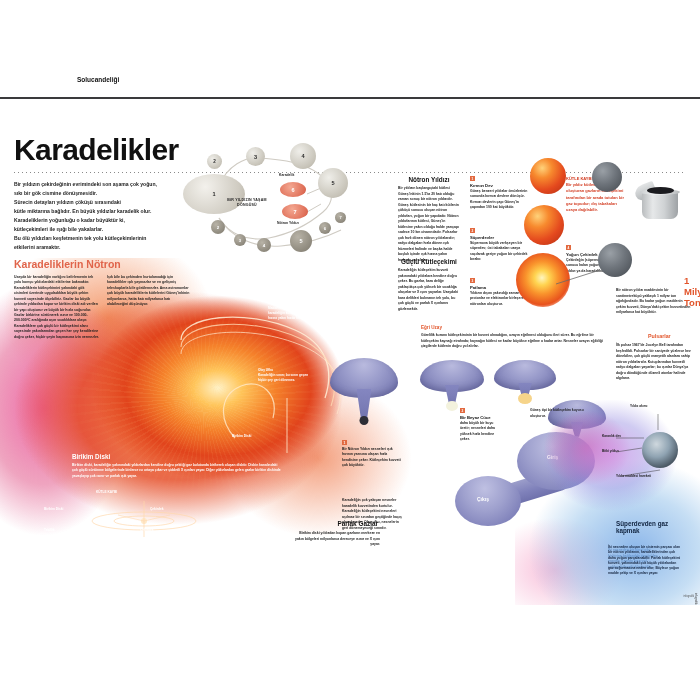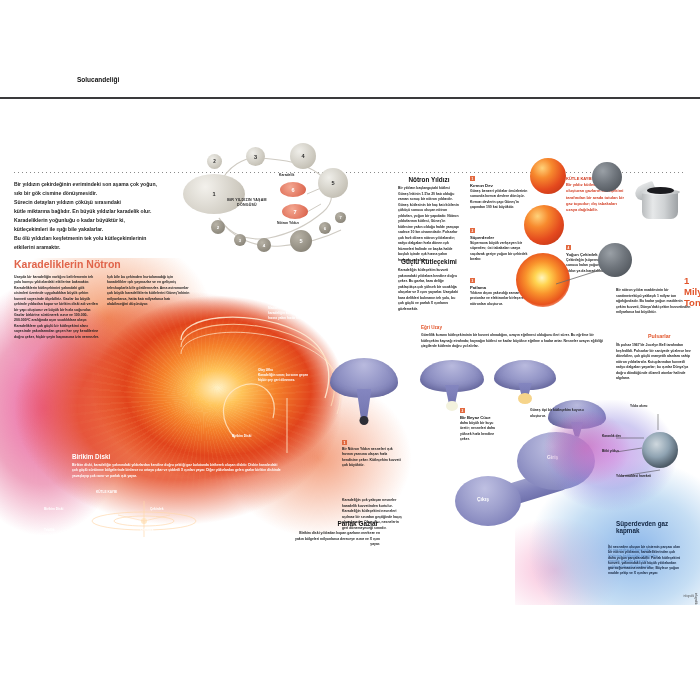--- a/index.html
+++ b/index.html
@@ -155,20 +155,21 @@
   .sidecredit { position:absolute; font-size:2.8px; color:#333;
       writing-mode:vertical-rl; }
 </style>
 </head>
 <body>
 
 <div id="poster">
 
   <div class="top-rule"></div>
 
+  <div class="headline">Karadelikler</div>
   <div class="dotrule"></div>
 
   <div class="intro" id="intro-block">
       <p>Bir yıldızın çekirdeğinin evrimindeki son aşama çok yoğun,</p>
       <p>sıkı bir gök cismine dönüşmesidir.</p>
       <p>Sürecin detayları yıldızın çöküşü sırasındaki</p>
       <p>kütle miktarına bağlıdır. En büyük yıldızlar karadelik olur.</p>
       <p>Karadeliklerin yoğunluğu o kadar büyüktür ki,</p>
       <p>kütleçekimleri ile ışığı bile yakalarlar.</p>
       <p>Bu ölü yıldızları keşfetmenin tek yolu kütleçekimlerinin</p>

